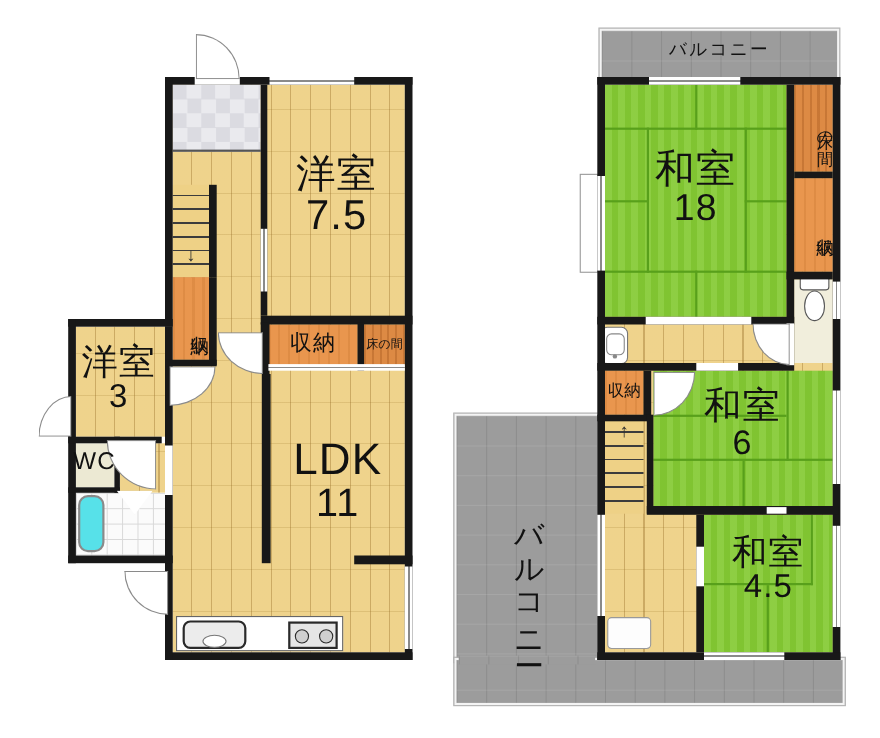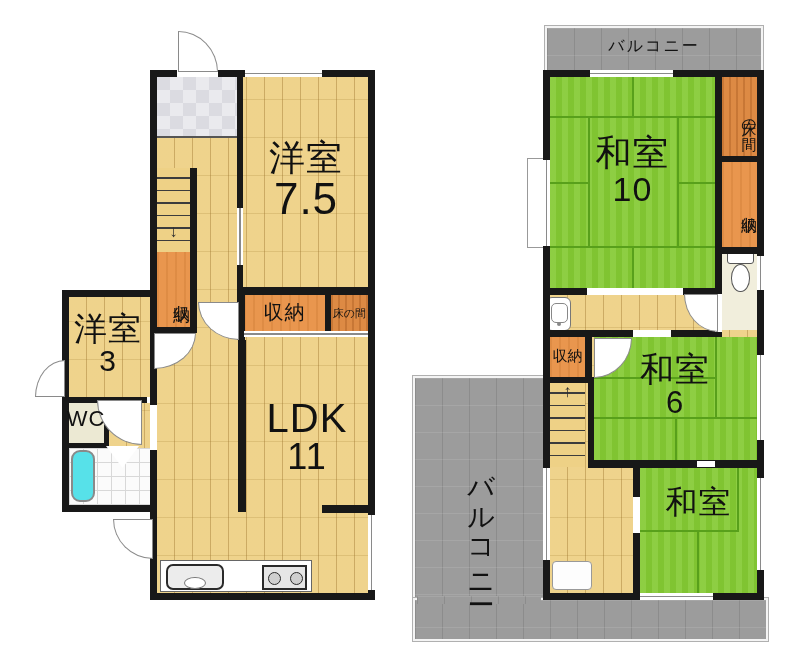--- a/index.html
+++ b/index.html
@@ -120,21 +120,21 @@
     <div class="arc arc-tr" style="left:178px;top:31px;width:40px;height:41px;"></div>
     <div class="arc arc-tl" style="left:35px;top:360px;width:30px;height:37px;"></div>
     <div class="arc arc-bl" style="left:97px;top:400px;width:45px;height:45px;"></div>
     <div class="tri" style="left:106px;top:446px;width:33px;height:22px;"></div>
     <div class="arc arc-br" style="left:154px;top:333px;width:42px;height:36px;"></div>
     <div class="arc arc-bl" style="left:198px;top:302px;width:41px;height:38px;"></div>
     <div class="arc arc-bl" style="left:113px;top:519px;width:40px;height:40px;"></div>
 
     <div class="rlabel" style="left:244px;top:140px;width:124px;font-size:36px;">
       <div>洋室</div>
-      <div style="font-size:44px;">7.5</div>
+      <div style="font-size:38px;">7.5</div>
     </div>
     <div class="rlabel" style="left:246px;top:398px;width:122px;font-size:40px;">
       <div>LDK</div>
       <div style="font-size:36px;">11</div>
     </div>
     <div class="rlabel" style="left:66px;top:312px;width:84px;font-size:33px;">
       <div>洋室</div>
       <div style="font-size:30px;">3</div>
     </div>
     <div class="rlabel" style="left:66px;top:408px;width:40px;font-size:22px;">WC</div>
@@ -216,27 +216,28 @@
     <div class="winv" style="left:757px;top:478px;width:7px;height:92px;"></div>
     <div class="winh" style="left:640px;top:593px;width:73px;height:7px;"></div>
     <div class="opening" style="left:697px;top:461px;width:18px;height:6px;"></div>
     <div class="opening" style="left:633px;top:497px;width:7px;height:36px;"></div>
 
     <div class="arc arc-bl" style="left:684px;top:294px;width:34px;height:38px;"></div>
     <div class="arc arc-br" style="left:594px;top:338px;width:38px;height:40px;"></div>
 
     <div class="rlabel" style="left:550px;top:135px;width:165px;font-size:36px;">
       <div>和室</div>
-      <div style="font-size:34px;">10</div>
+      <div style="font-size:34px;">18</div>
     </div>
     <div class="rlabel vtext" style="left:722px;top:84px;width:35px;height:68px;font-size:15px;letter-spacing:0;">床の間</div>
     <div class="rlabel vtext" style="left:722px;top:172px;width:35px;height:66px;font-size:16px;">収納</div>
     <div class="rlabel" style="left:550px;top:348px;width:35px;font-size:15px;letter-spacing:0;">収納</div>
     <div class="rlabel" style="left:600px;top:352px;width:150px;font-size:34px;">
       <div>和室</div>
       <div style="font-size:31px;">6</div>
     </div>
     <div class="rlabel" style="left:640px;top:486px;width:117px;font-size:32px;">
       <div>和室</div>
+      <div style="font-size:30px;">4.5</div>
     </div>
   </div>
 
 </div>
 
 </body></html>

